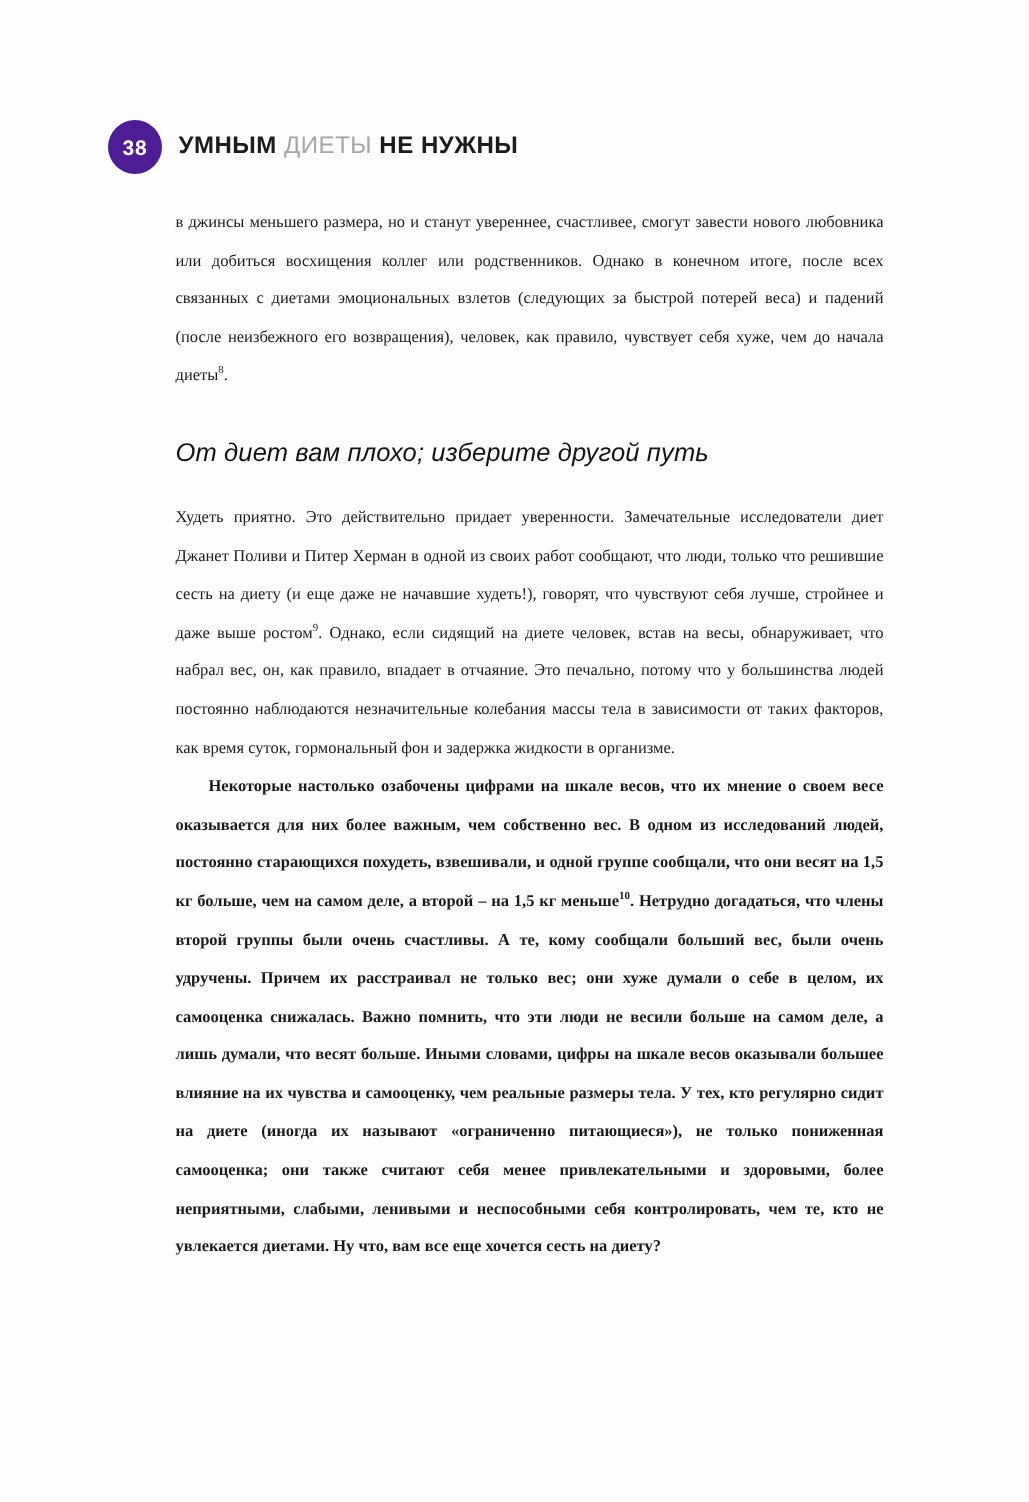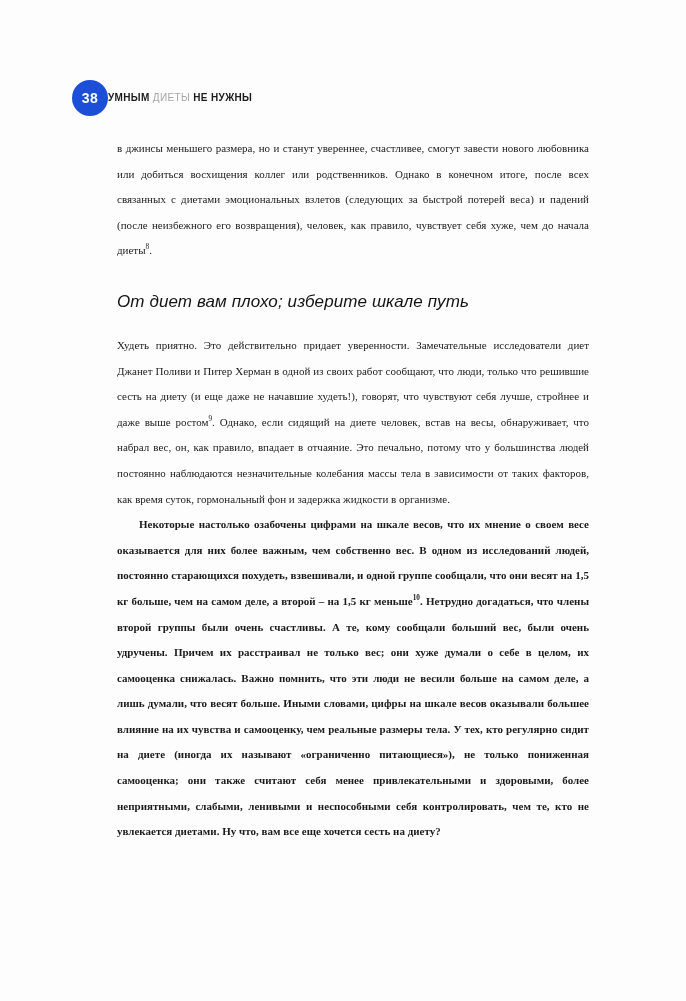--- a/index.html
+++ b/index.html
@@ -28,37 +28,38 @@
     left: 72px;
     top: 80px;
     height: 36px;
     display: flex;
     align-items: center;
   }
   .folio-circle {
     width: 36px;
     height: 36px;
     border-radius: 50%;
-    background: #1d4ed8;
+    background: #4c1d95;
     display: flex;
     align-items: center;
     justify-content: center;
     flex: 0 0 auto;
   }
   .folio-number {
     font-family: "Liberation Sans", "DejaVu Sans", sans-serif;
     font-size: 14px;
     font-weight: 700;
     color: #ffffff;
     letter-spacing: 0.5px;
     line-height: 1;
   }
   .head-title {
+    margin-left: 11px;
     font-family: "Liberation Sans", "DejaVu Sans", sans-serif;
-    font-size: 10px;
+    font-size: 16px;
     letter-spacing: 0.35px;
     line-height: 1;
     white-space: nowrap;
   }
   .head-strong {
     font-weight: 700;
     color: #1c1c1c;
   }
   .head-light {
     font-weight: 400;
@@ -121,21 +122,21 @@
     <div class="head-title">
       <span class="head-strong">УМНЫМ</span><span>&nbsp;</span><span class="head-light">ДИЕТЫ</span><span>&nbsp;</span><span class="head-strong">НЕ НУЖНЫ</span>
     </div>
   </div>
 
   <div class="text-column">
 
     <p class="body-par"><span>в джинсы меньшего размера, но и станут увереннее, счастливее, смогут завести нового любовника или добиться восхищения коллег или родственников. Однако в конечном итоге, после всех связанных с диетами эмоциональных взлетов (следующих за быстрой потерей веса) и падений (после неизбежного его возвращения), человек, как правило, чувствует себя хуже, чем до начала диеты</span><sup class="note">8</sup><span>.</span></p>
 
     <div class="heading-block">
-      <h2 class="section-heading">От диет вам плохо; изберите шкале путь</h2>
+      <h2 class="section-heading">От диет вам плохо; изберите другой путь</h2>
     </div>
 
     <p class="body-par"><span>Худеть приятно. Это действительно придает уверенности. Замечательные исследователи диет Джанет Поливи и Питер Херман в одной из своих работ сообщают, что люди, только что решившие сесть на диету (и еще даже не начавшие худеть!), говорят, что чувствуют себя лучше, стройнее и даже выше ростом</span><sup class="note">9</sup><span>. Однако, если сидящий на диете человек, встав на весы, обнаруживает, что набрал вес, он, как правило, впадает в отчаяние. Это печально, потому что у большинства людей постоянно наблюдаются незначительные колебания массы тела в зависимости от таких факторов, как время суток, гормональный фон и задержка жидкости в организме.</span></p>
 
     <p class="body-par"><span>Некоторые настолько озабочены цифрами на шкале весов, что их мнение о своем весе оказывается для них более важным, чем собственно вес. В одном из исследований людей, постоянно старающихся похудеть, взвешивали, и одной группе сообщали, что они весят на 1,5 кг больше, чем на самом деле, а второй – на 1,5 кг меньше</span><sup class="note">10</sup><span>. Нетрудно догадаться, что члены второй группы были очень счастливы. А те, кому сообщали больший вес, были очень удручены. Причем их расстраивал не только вес; они хуже думали о себе в целом, их самооценка снижалась. Важно помнить, что эти люди не весили больше на самом деле, а лишь думали, что весят больше. Иными словами, цифры на шкале весов оказывали большее влияние на их чувства и самооценку, чем реальные размеры тела. У тех, кто регулярно сидит на диете (иногда их называют «ограниченно питающиеся»), не только пониженная самооценка; они также считают себя менее привлекательными и здоровыми, более неприятными, слабыми, ленивыми и неспособными себя контролировать, чем те, кто не увлекается диетами. Ну что, вам все еще хочется сесть на диету?</span></p>
 
   </div>
 </div>
 
 </body></html>

